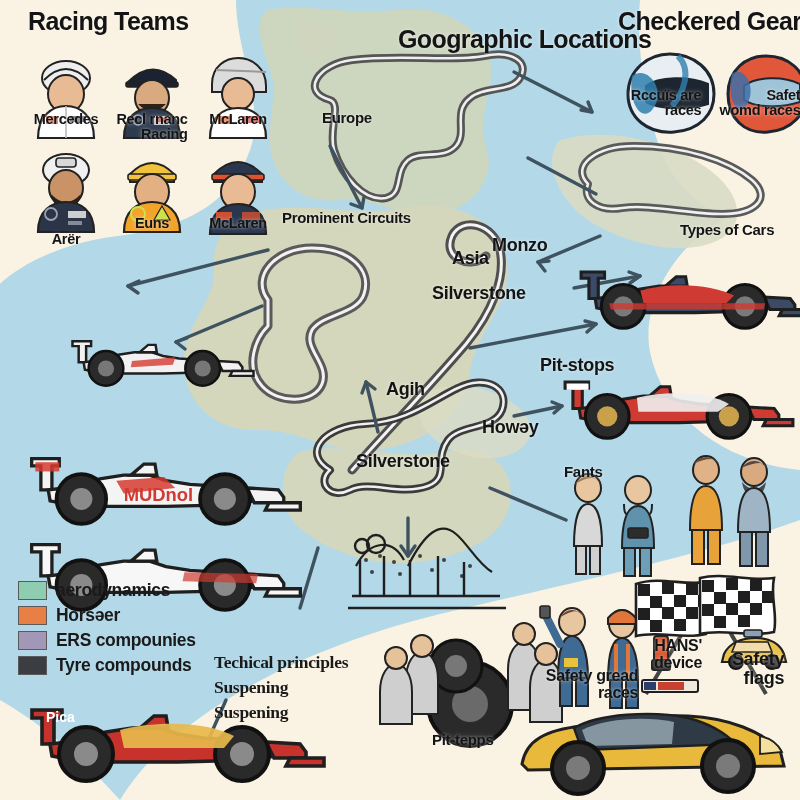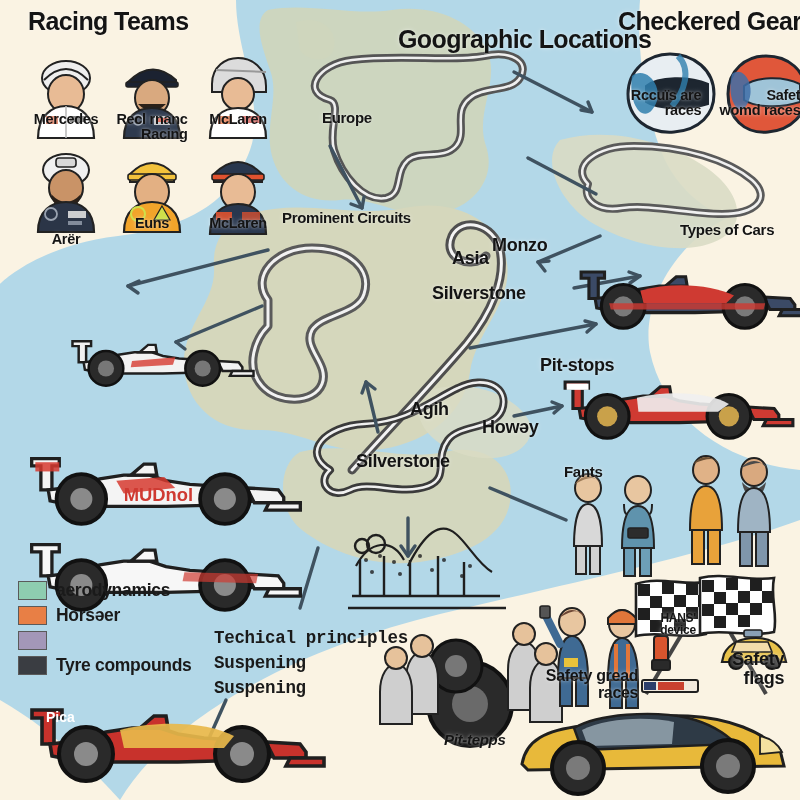--- a/index.html
+++ b/index.html
@@ -25,21 +25,21 @@
   .h3{font-size:18px;}
   .cap{font-size:14.5px;font-weight:bold;text-align:center;}
   .ctr{transform:translateX(-50%);text-align:right;}
   
   #legend{position:absolute;left:18px;top:578px;}
   .lrow{display:flex;align-items:center;height:25px;}
   .sw{width:27px;height:17px;border:1px solid #5a5a5a;margin-right:9px;flex:0 0 auto;}
   .ltxt{font-size:17.5px;font-weight:bold;color:#1a1a1a;font-family:"Liberation Sans",sans-serif;
         letter-spacing:-0.3px;white-space:pre;}
   .lright{position:absolute;left:196px;font-size:17.5px;font-weight:bold;color:#1a1a1a;
-          font-family:Liberation Mono, monospace;letter-spacing:-0.3px;white-space:pre;}
+          font-family:Liberation Serif, serif;letter-spacing:-0.3px;white-space:pre;margin-top:24px;}
 </style>
 </head>
 <body>
 
 <div id="stage">
 
   <svg id="bg" viewBox="0 0 800 800">
     <defs>
       <clipPath id="clipAll">
           <rect x="0" y="0" width="800" height="800"></rect>
@@ -497,57 +497,58 @@
 
 
   <div class="lbl h3" style="left:540px;top:356px;text-align:right;">Pit-stops</div>
 
   <div class="lbl h2" style="left:564px;top:442px;margin-top:22px;">Fants</div>
 
   <div class="lbl h2" style="left:322px;top:110px;">Europe</div>
   <div class="lbl h3" style="left:424px;top:249px;margin-left:28px;">Asia</div>
   <div class="lbl h3" style="left:492px;top:236px;">Monzo</div>
   <div class="lbl h3" style="left:432px;top:284px;">Silverstone</div>
-  <div class="lbl h3" style="left:386px;top:400px;margin-left:24px;">Agih</div>
+  <div class="lbl h3" style="left:386px;top:380px;">Agih</div>
   <div class="lbl h3" style="left:482px;top:418px;">Howəy</div>
   <div class="lbl h3" style="left:356px;top:452px;">Silverstone</div>
 
   <div class="lbl cap ctr" style="left:66px;top:112px;">Mercedes</div>
   <div class="lbl cap ctr" style="left:152px;top:112px;">Recl rnanc
 Racing</div>
   <div class="lbl cap ctr" style="left:238px;top:112px;">McLaren</div>
   <div class="lbl cap ctr" style="left:66px;top:232px;">Arër</div>
   <div class="lbl cap ctr" style="left:152px;top:216px;">Euns</div>
   <div class="lbl cap ctr" style="left:238px;top:216px;">McLaren</div>
 
   <div class="lbl cap ctr" style="left:666px;top:88px;">Rccuïs are
 races</div>
   <div class="lbl cap ctr" style="left:760px;top:88px;">Safet
 womd races</div>
 
-  <div class="lbl h2" style="left:444px;top:732px;font-style:italic;">Pit-tepps</div>
+  <div class="lbl h2" style="left:432px;top:732px;">Pit-tepps</div>
   <div class="lbl cap ctr" style="left:592px;top:668px;font-size:16px;">Safety gread
 races</div>
-  <div class="lbl cap ctr" style="left:678px;top:612px;font-size:12px;">HANS'
+  <div class="lbl cap ctr" style="left:678px;top:638px;font-size:16px;">HANS'
 device</div>
   <div class="lbl cap ctr" style="left:758px;top:650px;font-size:18px;">Safety
 flags</div>
 
   <div id="legend">
     <div class="lrow">
       <span class="sw" style="background:#8ecdb0"></span>
       <span class="ltxt">aerodynamics</span>
     </div>
     <div class="lrow">
       <span class="sw" style="background:#e87f45"></span>
       <span class="ltxt">Horsəer</span>
       <span class="lright" style="top:50px;">Techical principles</span>
     </div>
     <div class="lrow">
       <span class="sw" style="background:#a397b8"></span>
+      <span class="ltxt">ERS compounies</span>
       <span class="lright" style="top:75px;">Suspening</span>
     </div>
     <div class="lrow">
       <span class="sw" style="background:#3a3d42"></span>
       <span class="ltxt">Tyre compounds</span>
       <span class="lright" style="top:100px;">Suspening</span>
     </div>
   </div>
 
 </div>

